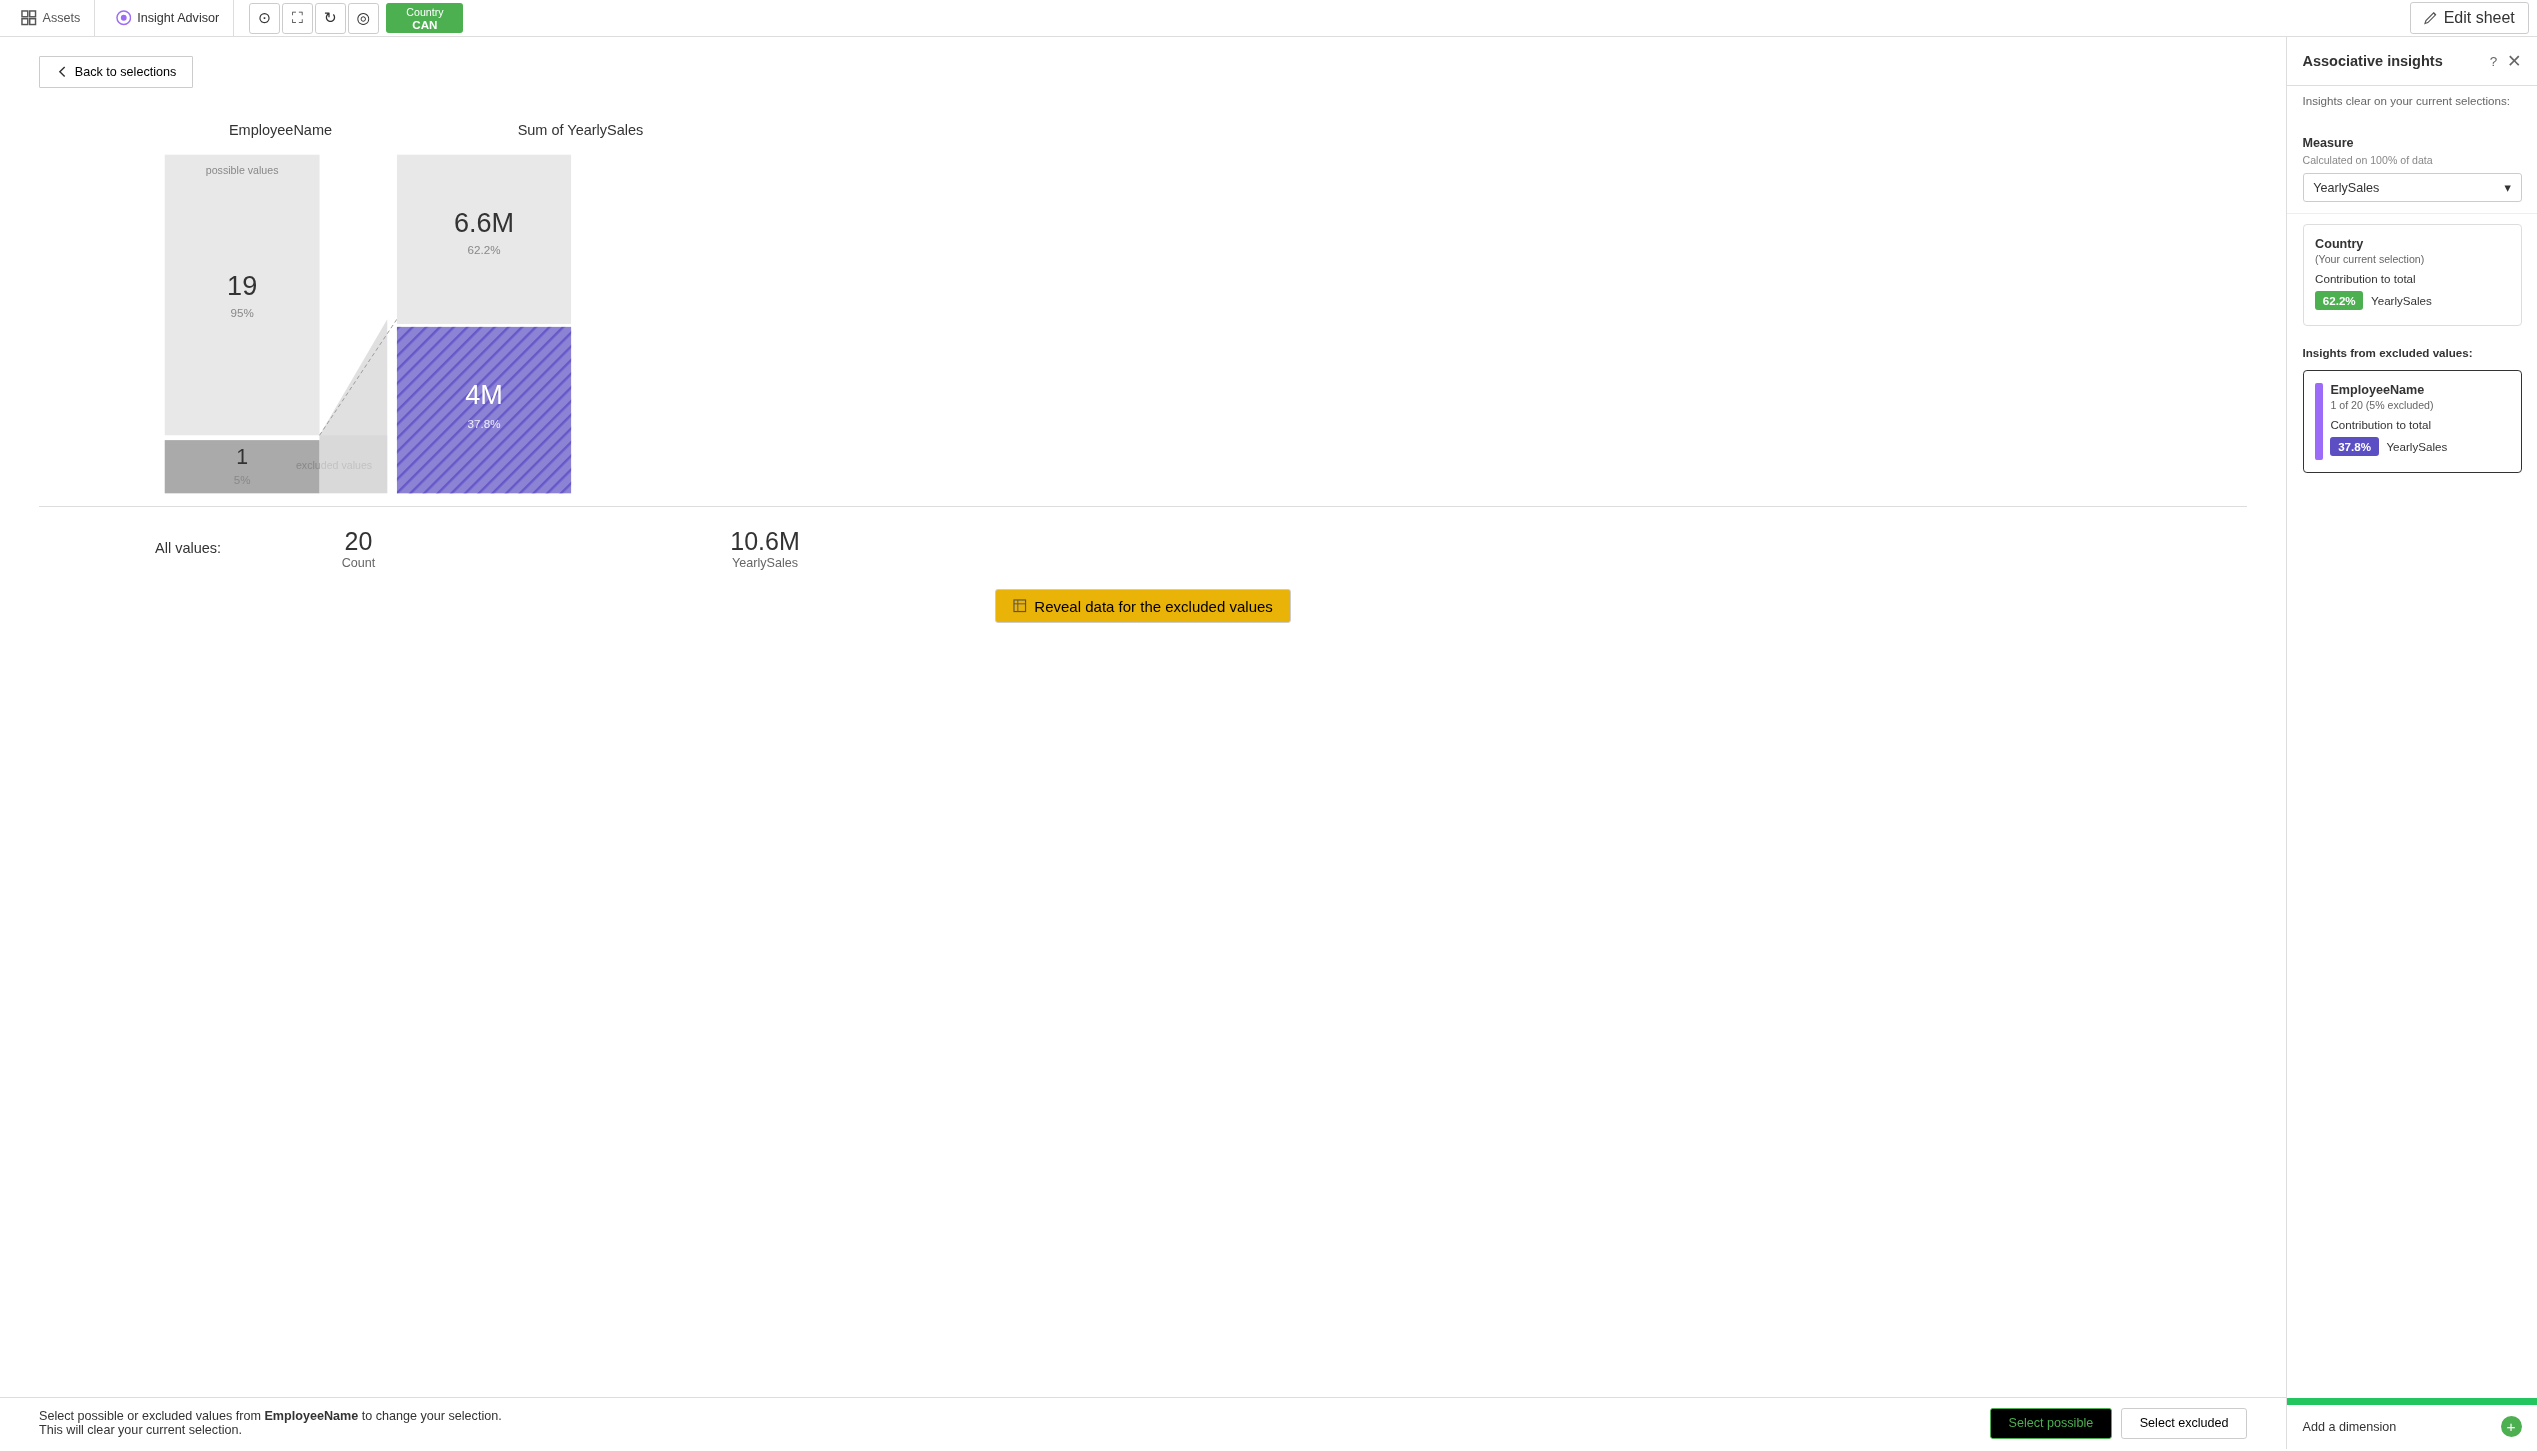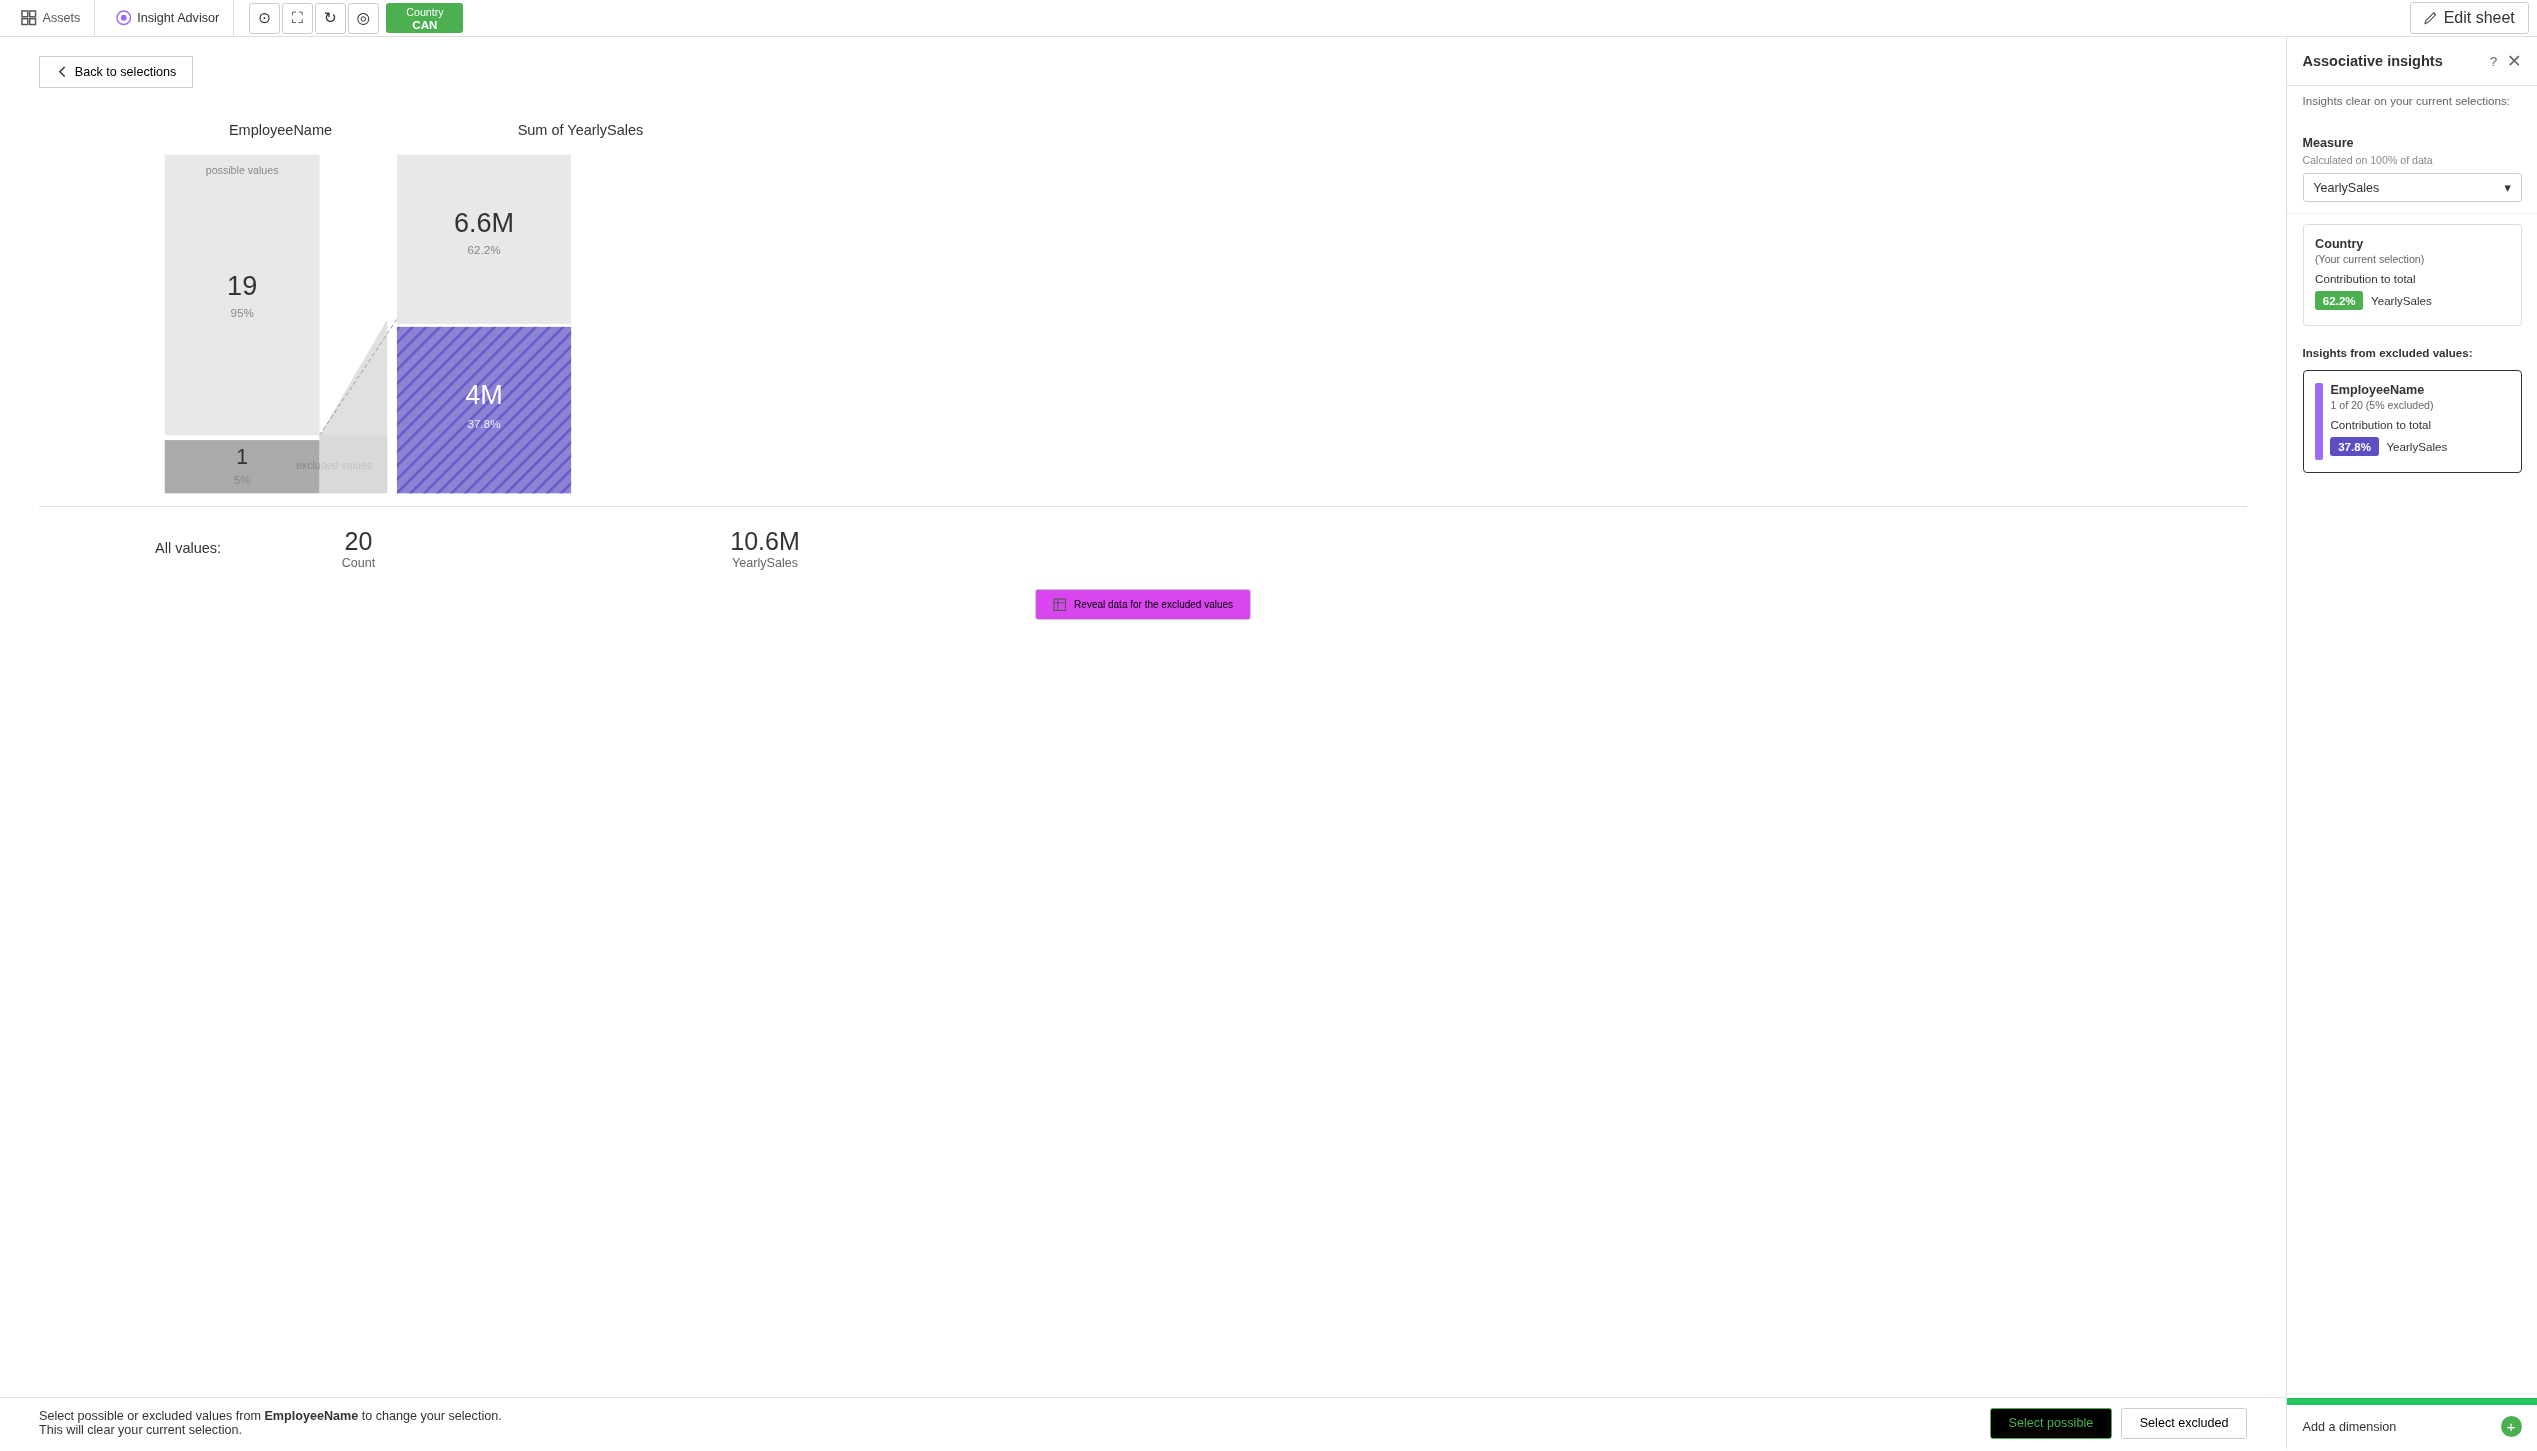--- a/index.html
+++ b/index.html
@@ -56,21 +56,21 @@
     .chart-headers { display: flex; gap: 0; margin-bottom: 7.7px; padding-left: 116px; }
     .col-header { font-size: 14.5px; font-weight: 500; }
     .col-header-left { width: 251px; text-align: center; }
     .col-header-right { width: 271px; text-align: center; margin-left: 39px; }
 
     
     .reveal-btn-area { display: flex; justify-content: center; margin: 9.7px 0 19.3px; }
     .reveal-btn {
       display: flex; align-items: center; gap: 7.7px;
       border: 1px solid #ccc; border-radius: 2.9px; padding: 7.7px 17.4px;
-      cursor: pointer; font-size: 10px; background: #d946ef;
+      cursor: pointer; font-size: 15px; background: #eab308;
     }
 
     
     .bottom-bar {
       border-top: 1px solid #ddd; padding: 10px 39px;
       display: flex; align-items: center; justify-content: space-between;
       background: #fff;
     }
     .bottom-bar-text { font-size: 12.6px; max-width: 484px; }
     .bottom-bar-text strong { font-weight: 600; }

